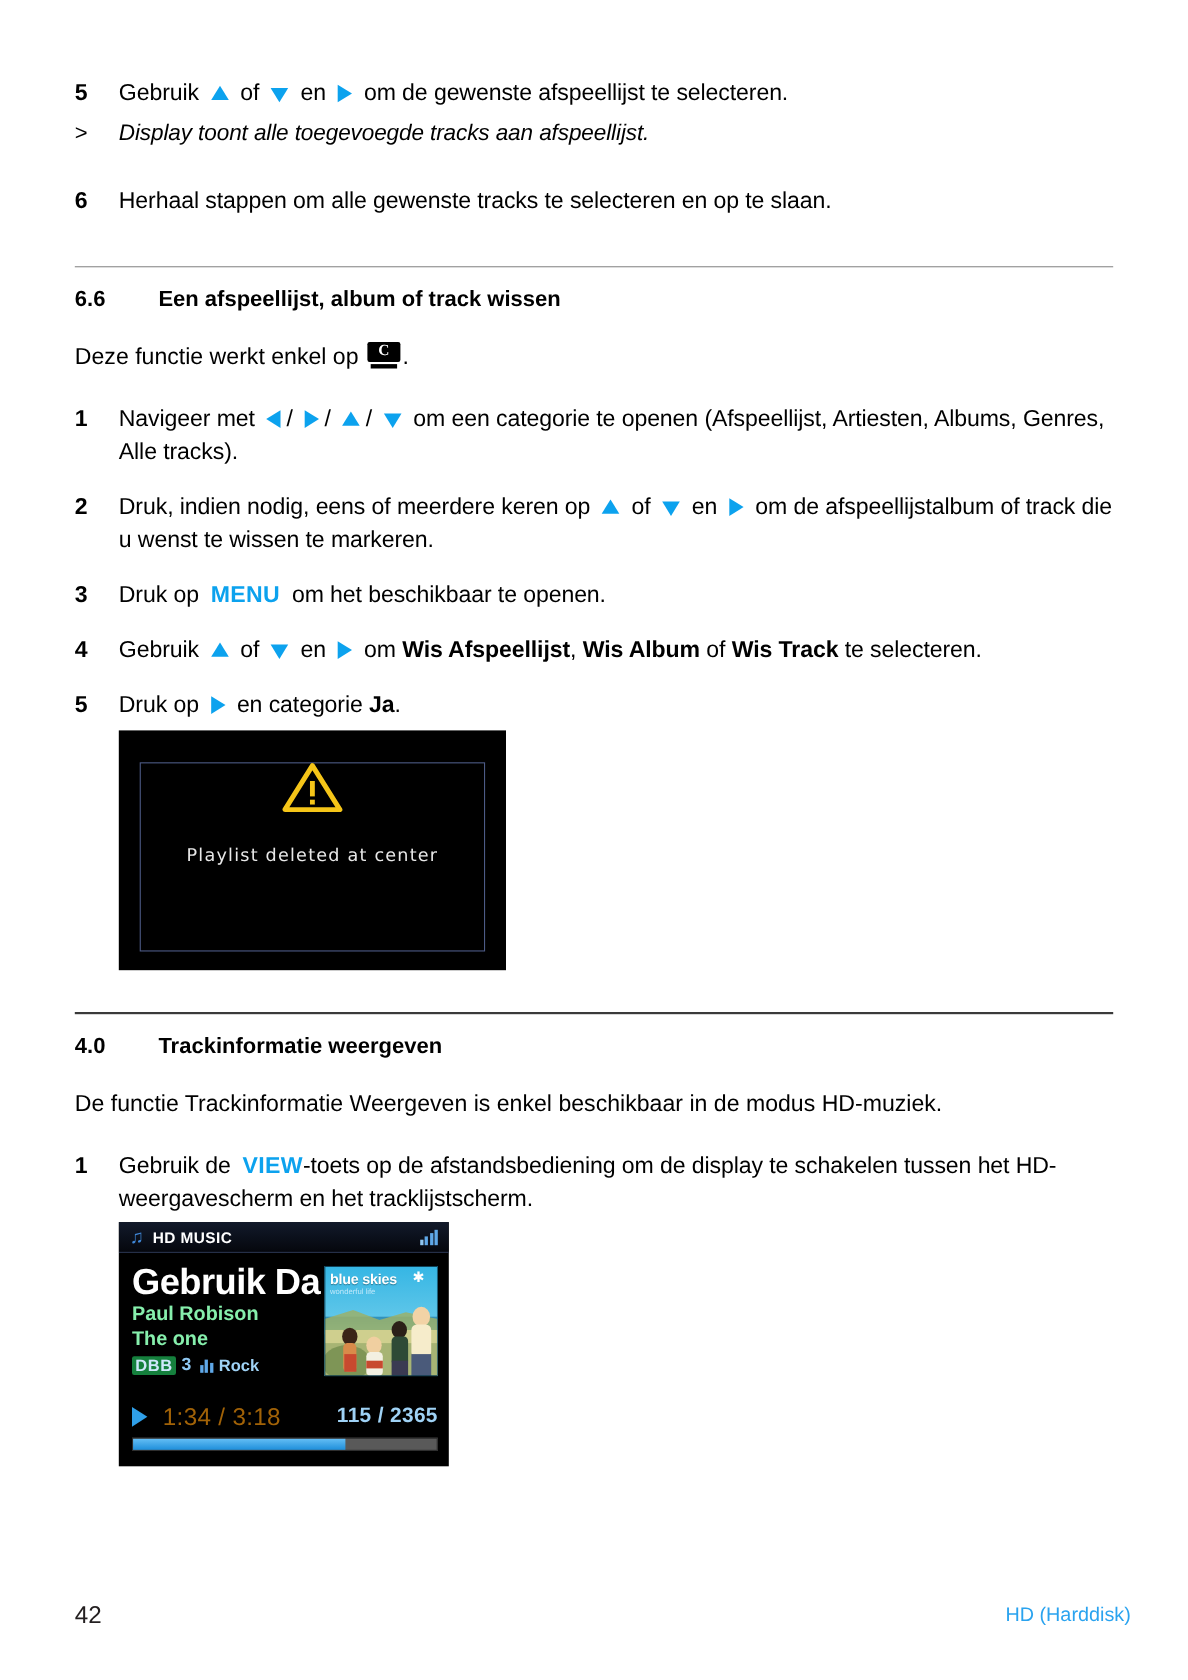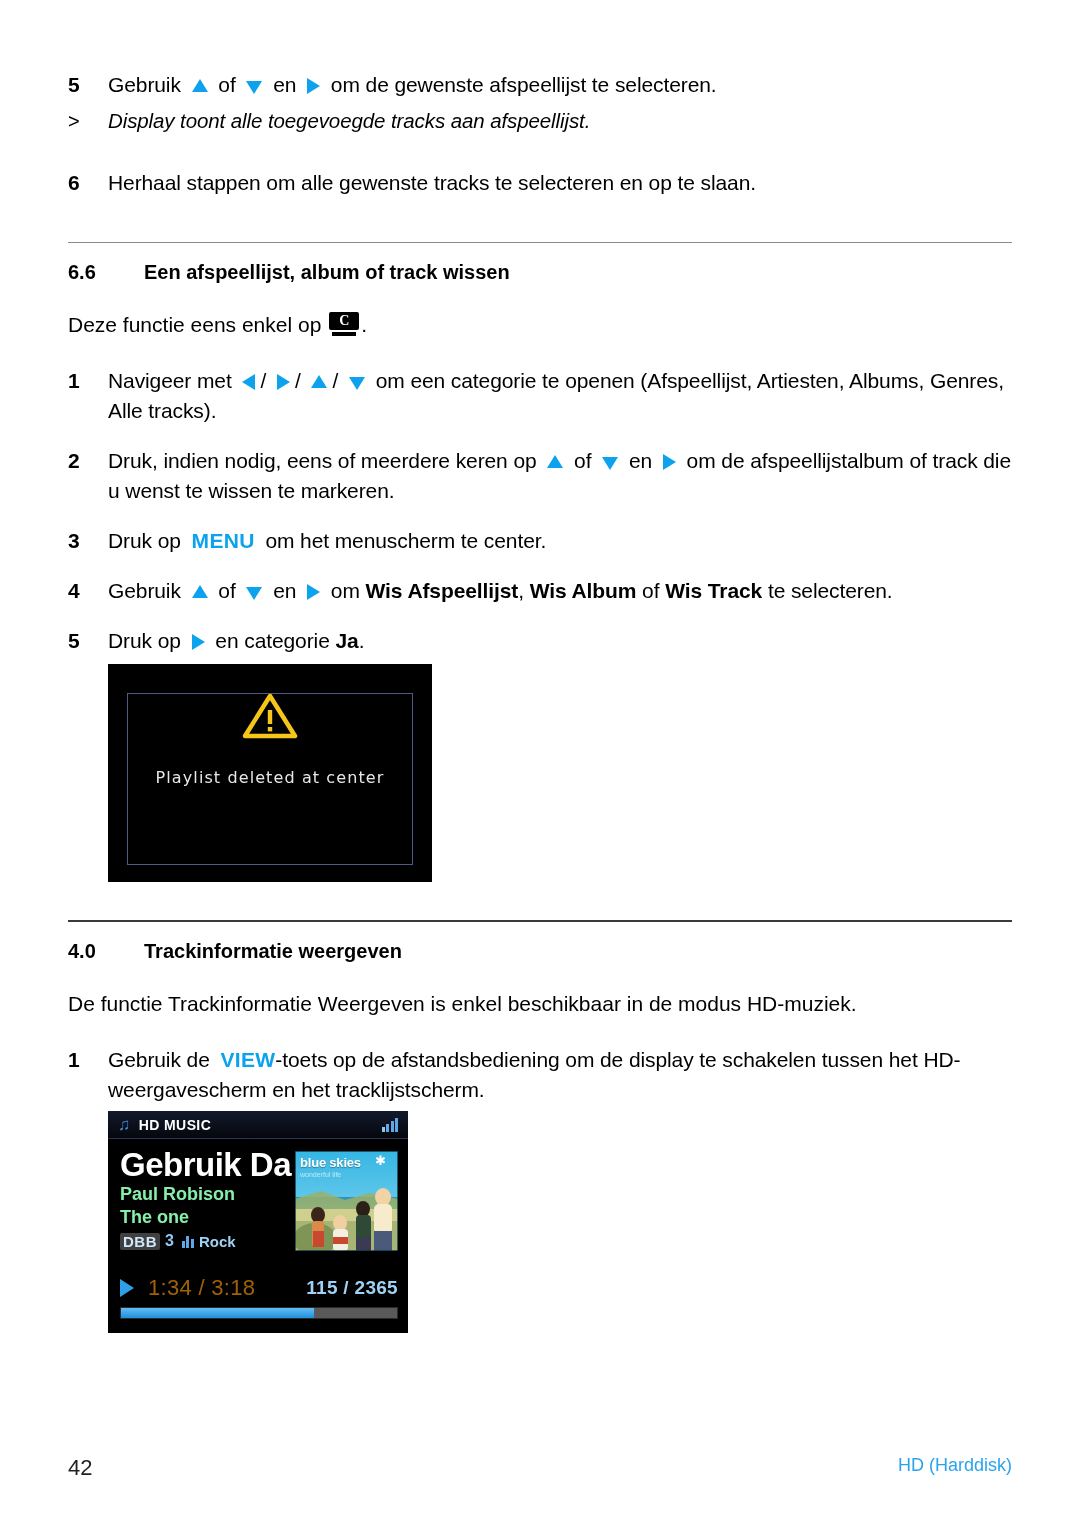--- a/index.html
+++ b/index.html
@@ -185,21 +185,21 @@
     background: #fff;
     display: block;
   }
   .note-icon i:nth-child(1){ top: 7px;  width: 16px; }
   .note-icon i:nth-child(2){ top: 12px; width: 16px; }
   .note-icon i:nth-child(3){ top: 17px; width: 11px; }
 
   
   .shot-wrap { margin-left: 40px; }
   .dlg {
-    width: 324px;
+    width: 352px;
     height: 218px;
     background: #000000;
     position: relative;
   }
   .dlg .inner {
     position: absolute;
     left: 19px; top: 29px;
     right: 19px; bottom: 17px;
     border: 1px solid #4d5b86;
   }
@@ -283,21 +283,21 @@
     font-size: 18px;
     line-height: 23px;
   }
   .meta-row {
     display: flex;
     align-items: center;
     margin-top: 3px;
   }
   .dbb {
     display: inline-block;
-    background: #404040;
+    background: #15803d;
     color: #cfe8fb;
     font-weight: bold;
     font-size: 15px;
     padding: 0 3px;
     letter-spacing: 0.5px;
     border-radius: 2px;
   }
   .dbb-lvl {
     color: #8fc8f2;
     font-weight: bold;
@@ -391,24 +391,24 @@
   }
   .progress .fill {
     height: 100%;
     background: linear-gradient(#63bdf4, #1f8fdb);
   }
 
   
   .footer {
     position: absolute;
     left: 68px;
-    right: 68px;
+    right: 52px;
     top: 1455px;
     display: flex;
-    align-items: flex-start;
+    align-items: center;
   }
   .footer .pageno {
     font-size: 22px;
     color: #231f20;
     flex: 1 1 auto;
     font-family: "Liberation Sans", sans-serif;
   }
   .footer .docref {
     font-size: 18px;
     color: #2aa3ef;
@@ -449,21 +449,21 @@
 
     <hr class="rule">
     <div class="sec-head">
       <div class="sec-no">6.6</div>
       <div class="sec-title">Een afspeellijst, album of track wissen</div>
     </div>
 
     <div class="gap-md"></div>
 
     <p class="para">
-      <span>Deze functie eens enkel op</span>
+      <span>Deze functie werkt enkel op</span>
       <span class="c-badge">
         <span class="screen">C</span>
         <span class="stand"></span>
       </span><span>.</span>
     </p>
 
     <div class="gap-md"></div>
 
     <div class="step">
       <div class="num">1</div>
@@ -492,21 +492,21 @@
       </div>
     </div>
 
     <div class="gap-sm"></div>
 
     <div class="step">
       <div class="num">3</div>
       <div class="body">
         <span>Druk op</span>
         <span class="sp"></span><span class="kw">MENU</span><span class="sp"></span>
-        <span>om het menuscherm te center.</span>
+        <span>om het beschikbaar te openen.</span>
       </div>
     </div>
 
     <div class="gap-sm"></div>
 
     <div class="step">
       <div class="num">4</div>
       <div class="body">
         <span>Gebruik</span>
         <span class="sp"></span><span class="tri tri-up"></span><span class="sp"></span>

